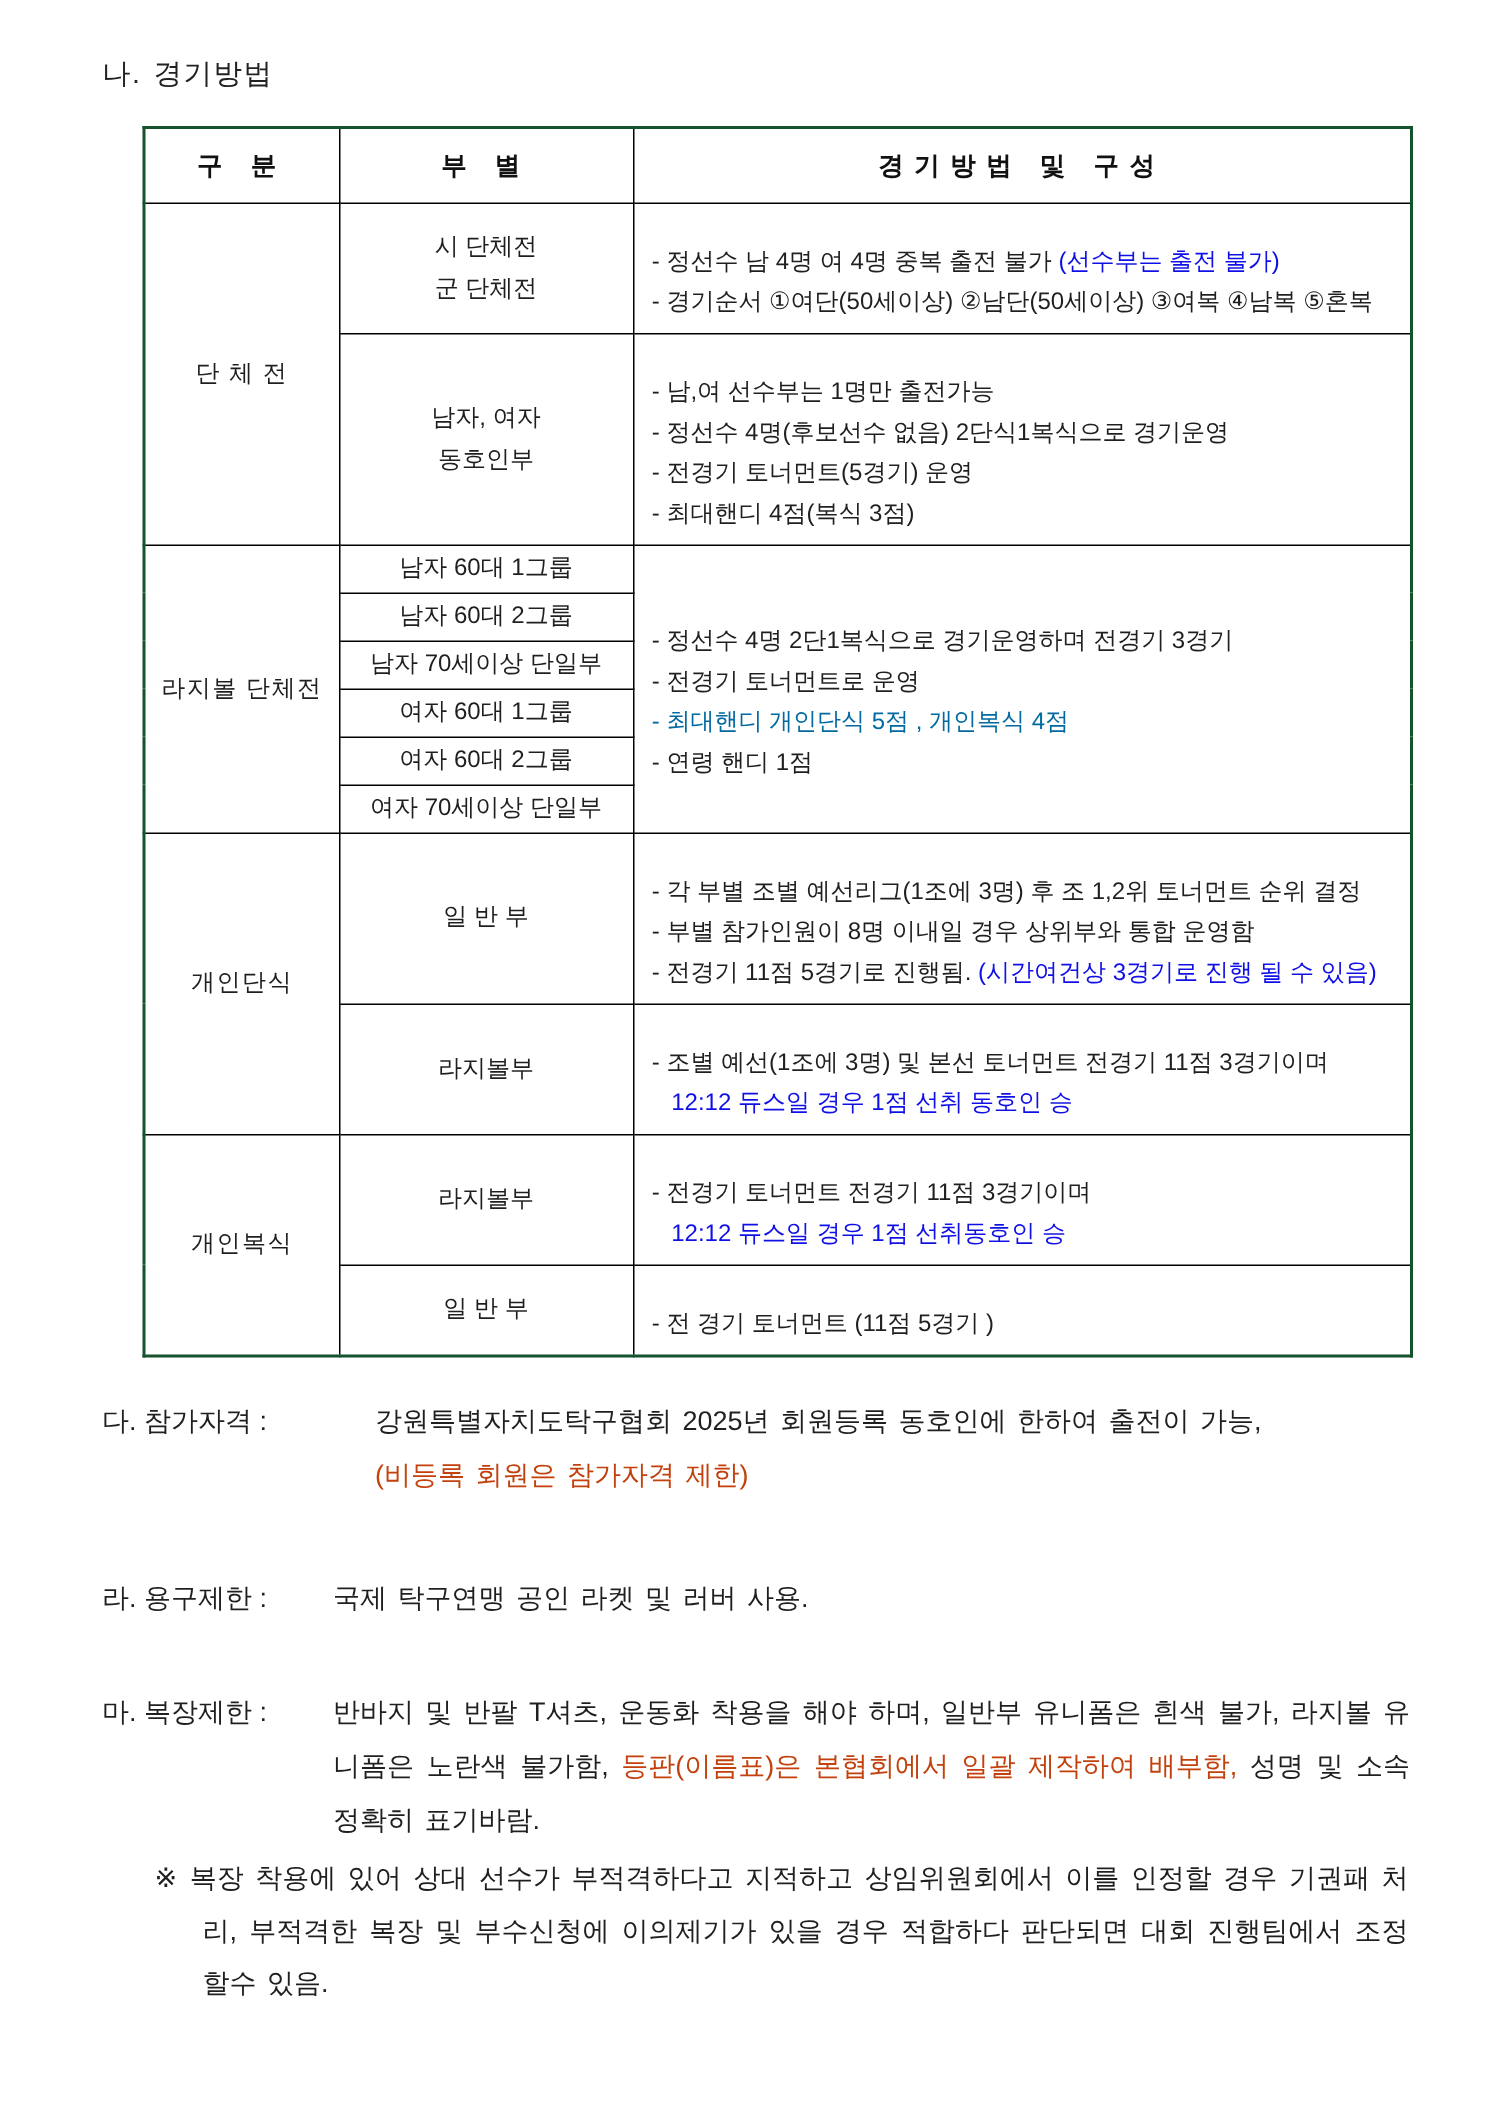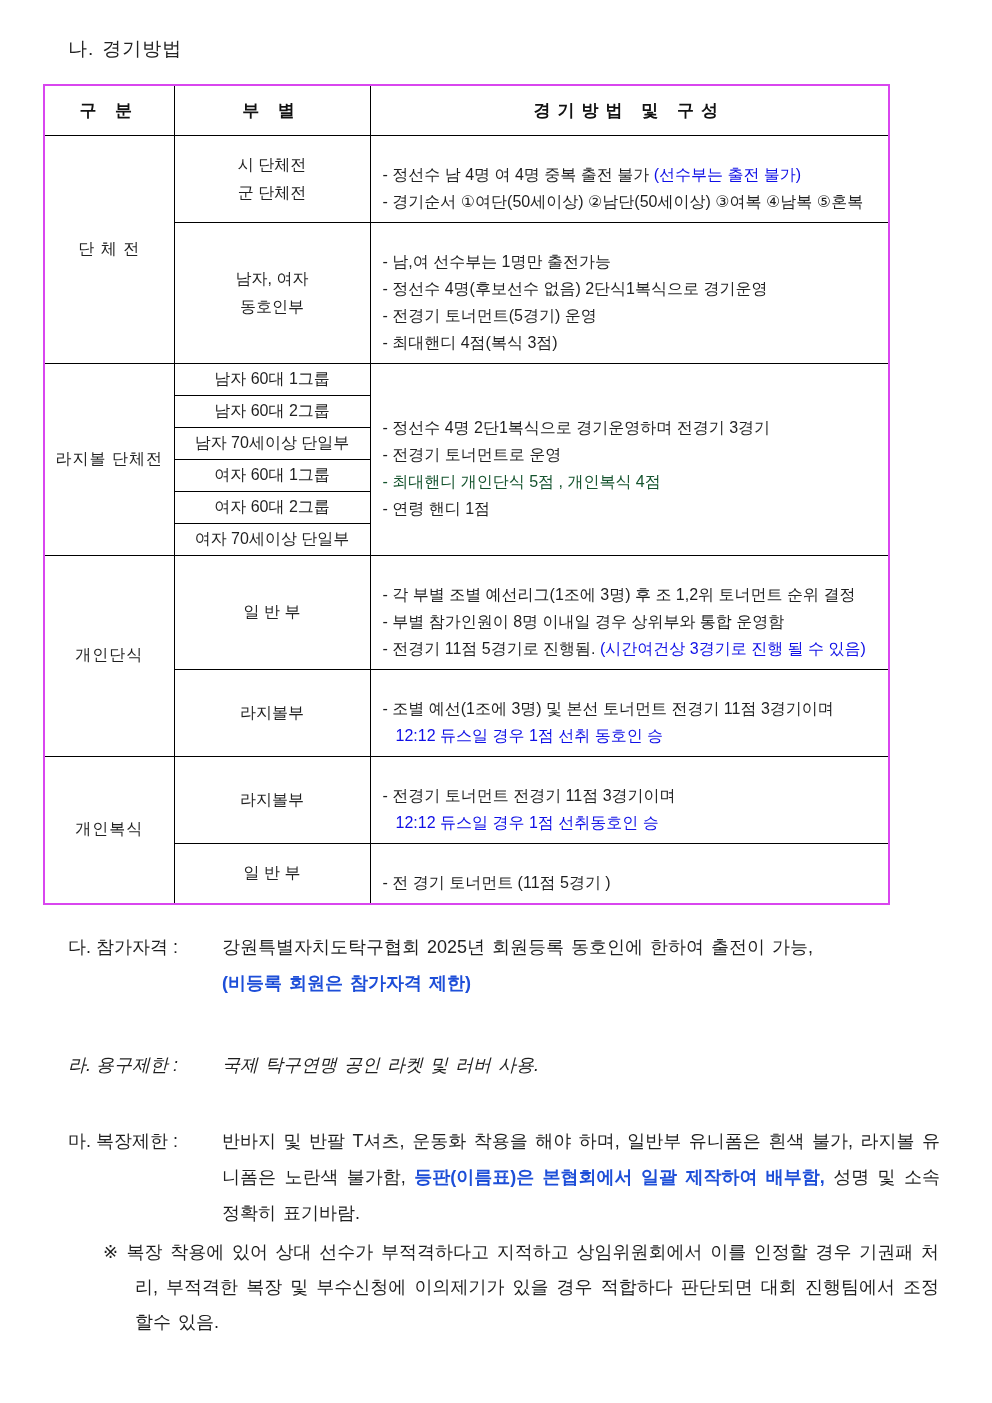--- a/index.html
+++ b/index.html
@@ -15,26 +15,26 @@
 
   .doc-title {
     margin-left: 68px;
     font-size: 19px;
     letter-spacing: 1px;
     color: #222222;
   }
   .doc-title .t-label { margin-right: 8px; }
 
   table.method-table {
-    margin-left: 43px;
+    margin-left: 95px;
     margin-top: 22px;
     width: 845px;
     border-collapse: collapse;
     table-layout: fixed;
-    border: 2px solid #d946ef;
+    border: 2px solid #14532d;
   }
   .method-table th, .method-table td {
     border: 1px solid #000000;
   }
   .method-table col.c1 { width: 130px; }
   .method-table col.c2 { width: 196px; }
   .method-table col.c3 { width: 519px; }
 
   .method-table th {
     height: 50px;
@@ -60,22 +60,22 @@
     color: #1f1f1f;
   }
   td.content-cell {
     vertical-align: middle;
     padding: 25px 6px 7px 12px;
     font-size: 16px;
   }
   .line { line-height: 27px; }
   .line.indent { padding-left: 13px; }
   .blue { color: #0f0fe6; }
-  .blue-bold { color: #1d4ed8; font-weight: 700; }
-  .red { color: #14532d; }
+  .blue-bold { color: #c2410c; font-weight: 400; }
+  .red { color: #0369a1; }
 
   .r-team-a td { height: 85px; }
   .r-team-b td { height: 130px; }
   .r-lb td { height: 32px; }
   .r-sg-gen td { height: 110px; }
   .r-sg-lb td { height: 80px; }
   .r-db-lb td { height: 80px; }
   .r-db-gen td { height: 46px; }
 
   .section {
@@ -87,22 +87,22 @@
     flex: 0 0 154px;
     white-space: nowrap;
     line-height: 36px;
   }
   .section .sec-content {
     width: 718px;
     line-height: 36px;
     text-align: justify;
     word-spacing: 2px;
   }
-  .sec-da { margin-top: 24px; }
-  .sec-ra { margin-top: 46px; font-style: italic; }
+  .sec-da { margin-top: 24px; gap: 28px; }
+  .sec-ra { margin-top: 46px; }
   .sec-ma { margin-top: 40px; }
   .sub-note {
     margin-left: 103px;
     margin-top: 4px;
     width: 836px;
     font-size: 18px;
     line-height: 35px;
   }
   .sub-note.hanging {
     padding-left: 32px;

